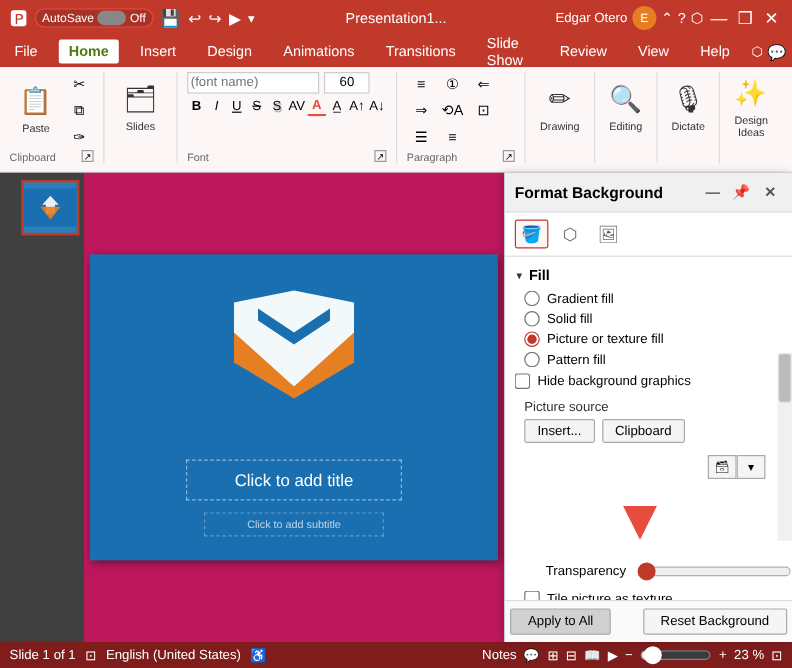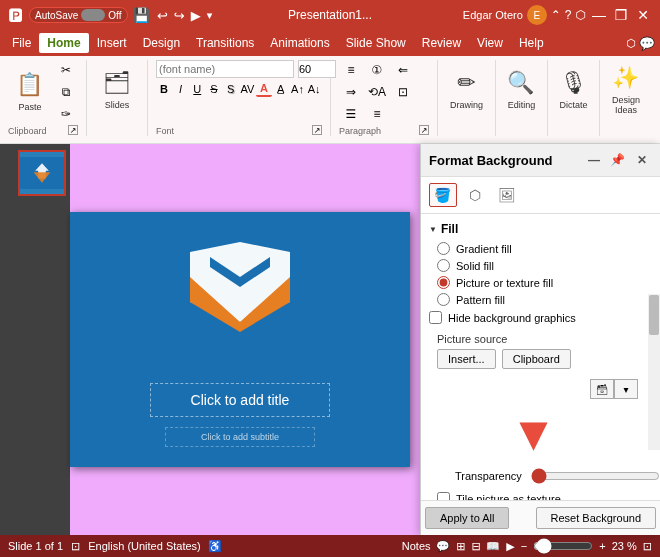--- a/index.html
+++ b/index.html
@@ -40,21 +40,21 @@
     }
 
     
     .menu-bar {
       background: #c0392b;
       height: 26px;
       display: flex;
       align-items: center;
       padding: 0 4px;
       color: white;
-      gap: 0;
+      gap: 10px;
     }
     .menu-item {
       padding: 3px 8px;
       cursor: pointer;
       border-radius: 2px;
       font-size: 12px;
       color: white;
     }
     .menu-item.active { background: white; color: #4d7c0f; font-weight: 600; }
 
@@ -125,21 +125,21 @@
     .font-select {
       width: 130px; height: 18px;
       font-size: 11px;
       border: 1px solid #ccc;
       padding: 0 2px;
     }
     .font-size-select {
       width: 38px; height: 18px;
       font-size: 11px;
       border: 1px solid #ccc;
-      padding: 0 0;
+      padding: 0 12px;
     }
 
     
     .font-btn-row { display: flex; align-items: center; gap: 1px; }
     .fbt {
       font-size: 11px;
       width: 18px; height: 16px;
       display: flex; align-items: center; justify-content: center;
       cursor: pointer;
       border-radius: 2px;
@@ -174,22 +174,22 @@
       align-items: center;
       justify-content: center;
       overflow: hidden;
     }
 
     
     .canvas-area {
       flex: 1;
       display: flex;
       align-items: center;
-      justify-content: flex-start;
-      background: #f0abfc;
+      justify-content: center;
+      background: #be185d;
       position: relative;
     }
     .slide-canvas {
       width: 340px;
       height: 255px;
       background: #1a6fb0;
       position: relative;
       box-shadow: 2px 2px 8px rgba(0,0,0,0.5);
       overflow: hidden;
     }
@@ -456,22 +456,22 @@
     <span class="title-bar-btn maximize">❒</span>
     <span class="title-bar-btn close">✕</span>
   </div>
 </div>
 
 <div class="menu-bar">
   <div class="menu-item">File</div>
   <div class="menu-item active">Home</div>
   <div class="menu-item">Insert</div>
   <div class="menu-item">Design</div>
+  <div class="menu-item">Animations</div>
   <div class="menu-item">Transitions</div>
-  <div class="menu-item">Animations</div>
   <div class="menu-item">Slide Show</div>
   <div class="menu-item">Review</div>
   <div class="menu-item">View</div>
   <div class="menu-item">Help</div>
   <div style="margin-left:auto; display:flex; gap:4px; align-items:center;">
     <span style="font-size:11px;">⬡</span>
     <span style="font-size:13px;">💬</span>
   </div>
 </div>
 
@@ -507,21 +507,21 @@
       <span>Slides</span>
     </div>
     <div class="ribbon-group-bottom">
       <span class="ribbon-group-label">&nbsp;</span>
     </div>
   </div>
 
   <div class="ribbon-group" style="width:175px;">
     <div style="display:flex;flex-direction:column;gap:3px;flex:1;width:100%;">
       <div style="display:flex;gap:4px;align-items:center;">
-        <input type="text" class="font-select" value="" placeholder="(font name)" style="width: 138px;">
+        <input type="text" class="font-select" value="" placeholder="(font name)" style="width: 110px;">
         <input type="text" class="font-size-select" value="60" style="">
       </div>
       <div class="font-btn-row">
         <div class="fbt bold">B</div>
         <div class="fbt italic">I</div>
         <div class="fbt underline">U</div>
         <div class="fbt strike">S</div>
         <div class="fbt" style="text-shadow:1px 1px 1px #999;">S</div>
         <div class="fbt">AV</div>
         <div class="fbt" style="color:#e74c3c; border-bottom: 2px solid #e74c3c; font-weight:bold;">A</div>

